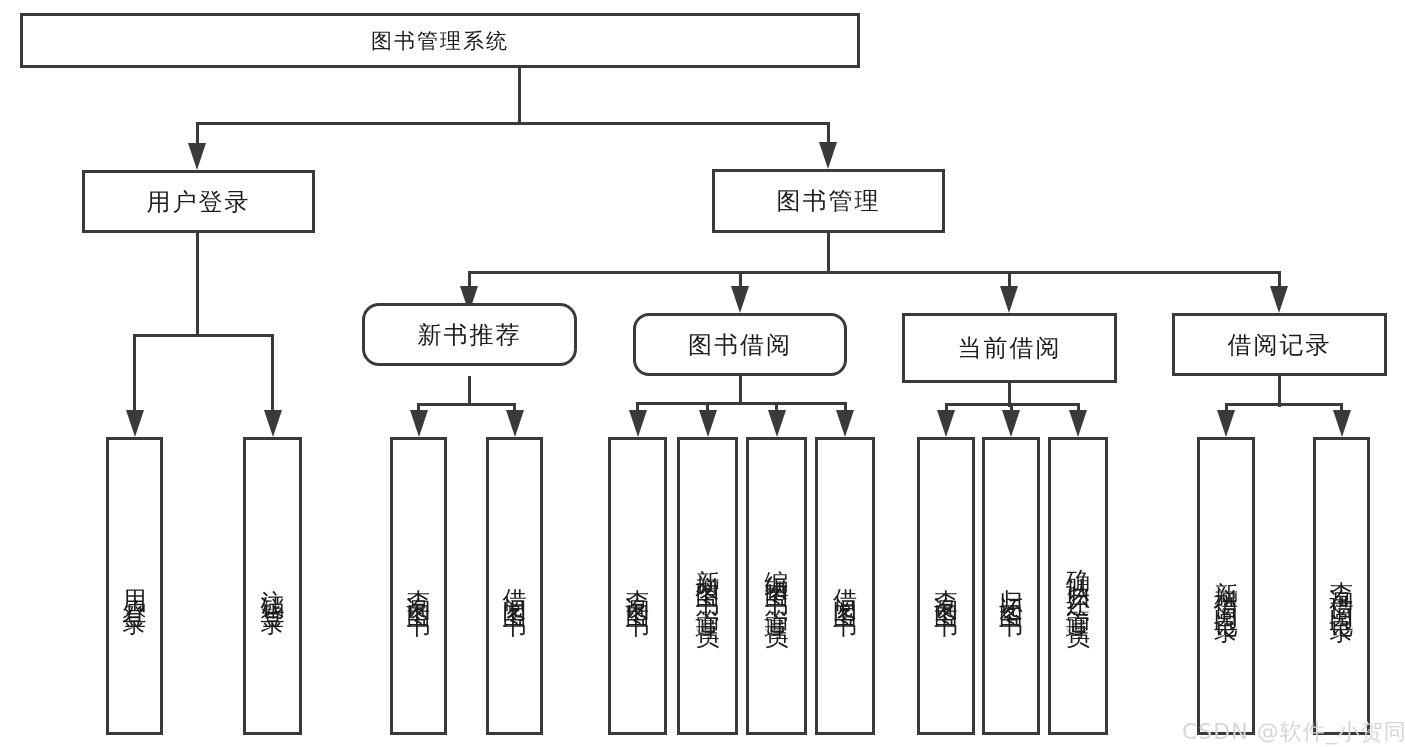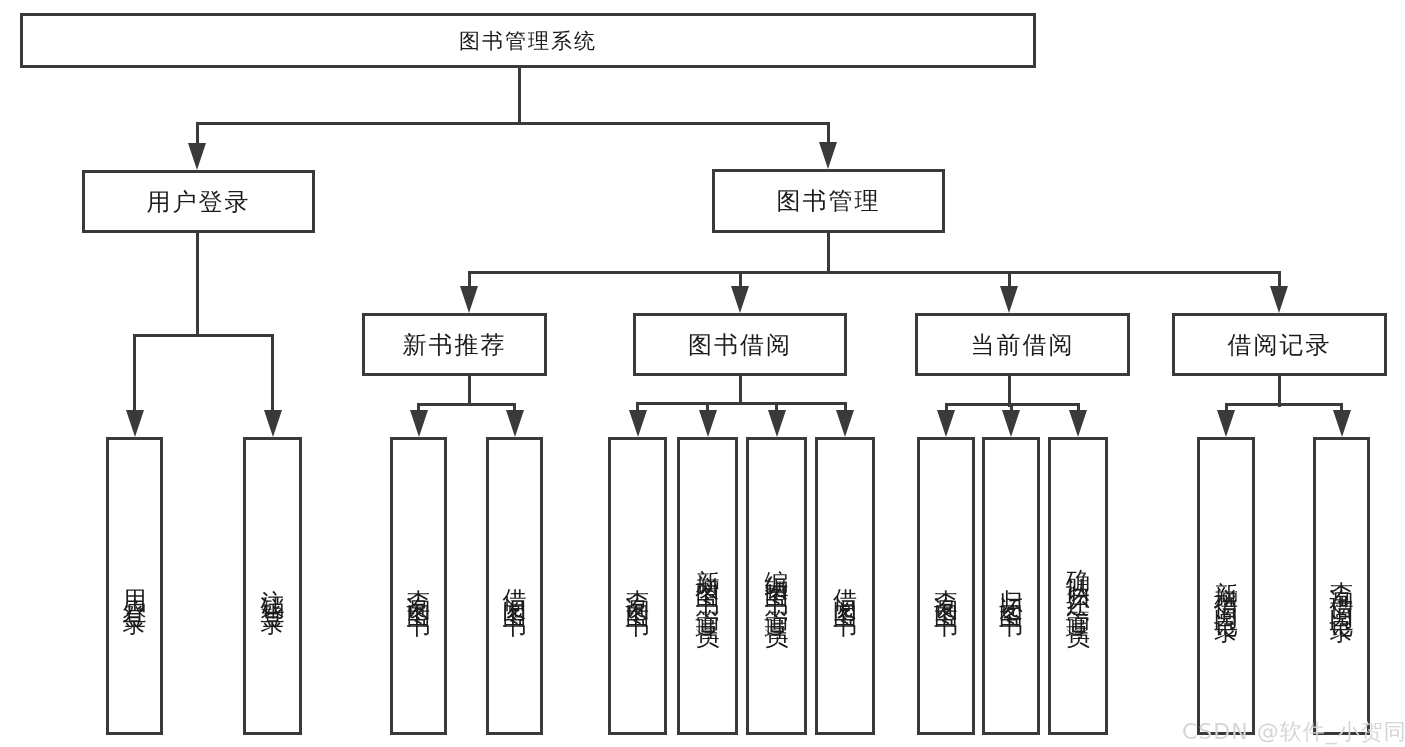--- a/index.html
+++ b/index.html
@@ -53,21 +53,21 @@
     color:var(--wm);
     z-index:3;
     white-space:nowrap;
   }
 </style>
 </head>
 <body>
 
 <div id="canvas">
 
-  <div class="box" style="left:20px;top:13px;width:1016px;height:55px;font-size:21px;">图书管理系统</div>
+  <div class="box" style="left:20px;top:13px;width:840px;height:55px;font-size:21px;">图书管理系统</div>
 
   <div class="vl" style="left:518px;top:68px;height:57px;"></div>
   <div class="hl" style="left:196px;top:122px;width:633px;"></div>
   <div class="vl" style="left:196px;top:122px;height:24px;"></div>
   <div class="arr" style="left:188px;top:143px;"></div>
   <div class="vl" style="left:827px;top:122px;height:23px;"></div>
   <div class="arr" style="left:819px;top:142px;"></div>
 
   <div class="box" style="left:82px;top:170px;width:233px;height:63px;">用户登录</div>
   <div class="box" style="left:712px;top:169px;width:233px;height:64px;text-align:right;">图书管理</div>
@@ -83,23 +83,23 @@
   <div class="hl" style="left:468px;top:271px;width:813px;"></div>
   <div class="vl" style="left:468px;top:271px;height:16px;"></div>
   <div class="arr" style="left:460px;top:286px;"></div>
   <div class="vl" style="left:739px;top:271px;height:16px;"></div>
   <div class="arr" style="left:731px;top:286px;"></div>
   <div class="vl" style="left:1008px;top:271px;height:16px;"></div>
   <div class="arr" style="left:1000px;top:286px;"></div>
   <div class="vl" style="left:1278px;top:271px;height:16px;"></div>
   <div class="arr" style="left:1270px;top:286px;"></div>
 
-  <div class="box" style="left:362px;top:313px;width:185px;height:63px;">新书推荐</div>
-  <div class="box" style="left:633px;top:313px;width:214px;height:63px;">图书借阅</div>
-  <div class="box" style="left:902px;top:313px;width:215px;height:63px;margin-left:13px;">当前借阅</div>
+  <div class="box" style="left:362px;top:303px;width:215px;height:63px;border-radius:17px;">新书推荐</div>
+  <div class="box" style="left:633px;top:313px;width:214px;height:63px;border-radius:16px;">图书借阅</div>
+  <div class="box" style="left:902px;top:313px;width:215px;height:70px;">当前借阅</div>
   <div class="box" style="left:1172px;top:313px;width:215px;height:63px;">借阅记录</div>
 
   <div class="vl" style="left:468px;top:376px;height:30px;"></div>
   <div class="hl" style="left:417px;top:403px;width:99px;"></div>
   <div class="vl" style="left:417px;top:403px;height:10px;"></div>
   <div class="arr" style="left:410px;top:410px;"></div>
   <div class="vl" style="left:513px;top:403px;height:10px;"></div>
   <div class="arr" style="left:506px;top:410px;"></div>
 
   <div class="vl" style="left:739px;top:376px;height:29px;"></div>

